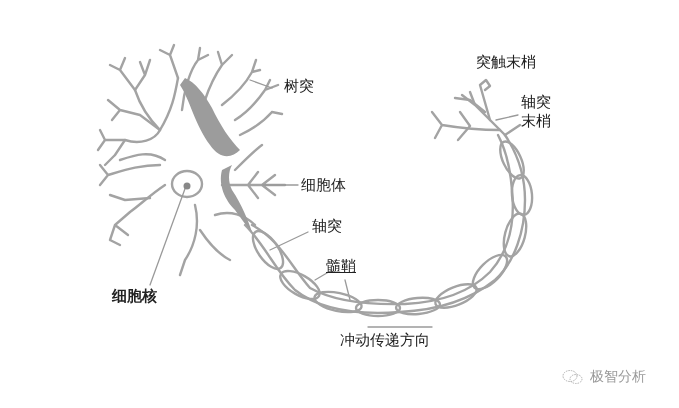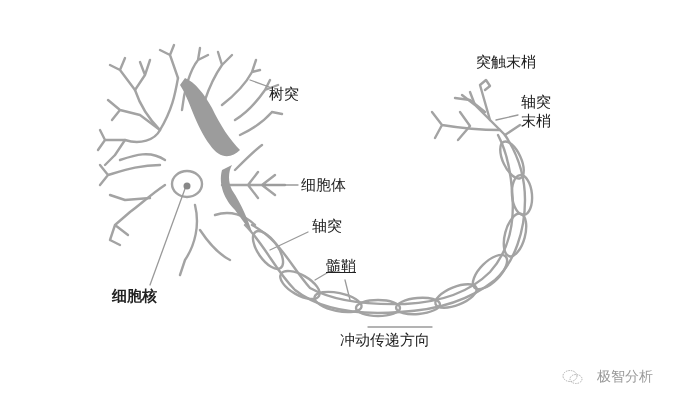--- a/index.html
+++ b/index.html
@@ -1,20 +1,20 @@
 <!DOCTYPE html>
 <html><head>
   <meta charset="utf-8">
   <style>
     html, body { margin: 0; padding: 0; background: #ffffff; }
     body { width: 679px; height: 408px; position: relative; overflow: hidden;
            font-family: "DejaVu Sans", "Liberation Sans", sans-serif; }
     #diagram { position: absolute; left: 0; top: 0; width: 679px; height: 408px; }
     .label { position: absolute; font-size: 15px; color: #222; line-height: 1.1; white-space: nowrap; }
-    .watermark { position: absolute; left: 562px; top: 368px; display: flex; align-items: center; gap: 13px;
+    .watermark { position: absolute; left: 562px; top: 368px; display: flex; align-items: center; gap: 6px;
                  color: #9a9a9a; font-size: 14px; }
     .wm-icon { width: 22px; height: 16px; }
   </style>
 </head>
 <body>
 
 <svg id="diagram" viewBox="0 0 679 408" xmlns="http://www.w3.org/2000/svg">
   <g fill="none" stroke="#a3a3a3" stroke-width="2.4" stroke-linecap="round" stroke-linejoin="round">
 
     <g>
@@ -80,21 +80,21 @@
     </g>
   </g>
 
   <g fill="#9c9c9c" stroke="none">
     <path d="M180 85 C190 100 195 125 210 145 C220 160 232 158 240 150 C230 140 220 125 212 108 C205 95 195 82 185 78 Z"></path>
     <path d="M222 170 C218 185 225 200 235 210 C242 220 248 228 252 232 C248 220 242 205 232 190 C228 182 228 172 232 165 Z"></path>
   </g>
   <circle cx="187" cy="186" r="3.5" fill="#888"></circle>
 </svg>
 
-<div class="label" style="left:269px; top:78px;margin-top:8px;">树突</div>
+<div class="label" style="left:284px; top:78px;">树突</div>
 <div class="label" style="left:301px; top:177px;">细胞体</div>
 <div class="label" style="left:312px; top:218px;">轴突</div>
 <div class="label" style="left:326px; top:258px;text-decoration:underline;">髓鞘</div>
 <div class="label" style="left:112px; top:288px;font-weight:bold;">细胞核</div>
 <div class="label" style="left:432px; top:54px;margin-left:44px;">突触末梢</div>
 <div class="label" style="left:521px; top:94px;">轴突</div>
 <div class="label" style="left:521px; top:113px;">末梢</div>
 <div class="label" style="left:340px; top:332px;">冲动传递方向</div>
 
 <div class="watermark">

